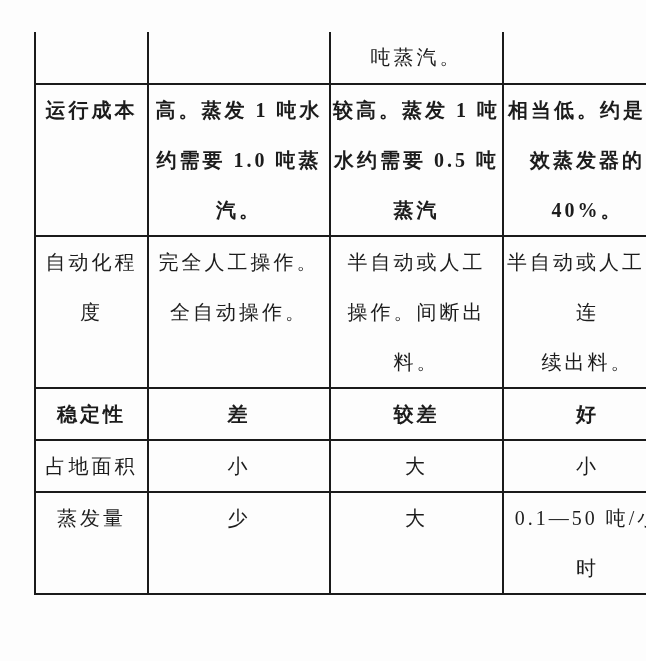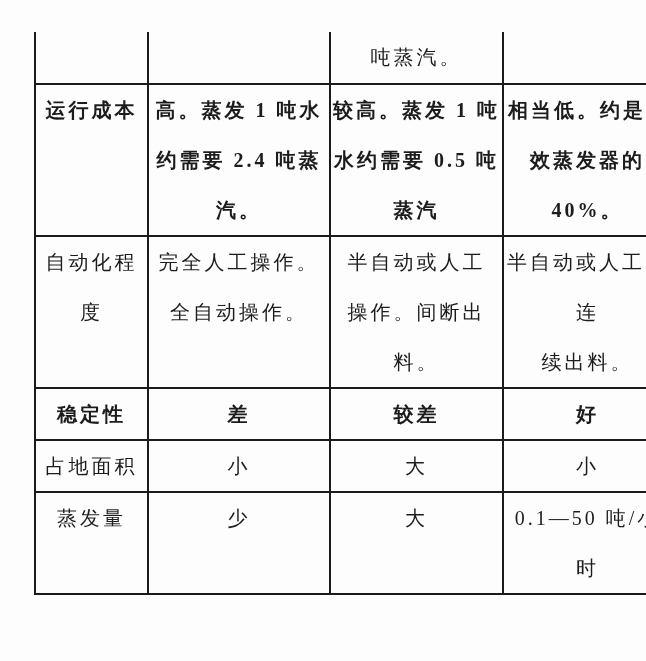--- a/index.html
+++ b/index.html
@@ -60,21 +60,21 @@
     <tbody>
       <tr class="r-partial">
         <td></td>
         <td></td>
         <td>吨蒸汽。</td>
         <td></td>
       </tr>
       <tr class="r-cost">
         <td>运行成本</td>
         <td>高。蒸发 1 吨水
-约需要 2.4 吨蒸
+约需要 1.0 吨蒸
 汽。</td>
         <td>较高。蒸发 1 吨
 水约需要 0.5 吨
 蒸汽</td>
         <td>相当低。约是 5
 效蒸发器的
 40%。</td>
       </tr>
       <tr class="r-auto">
         <td>自动化程

